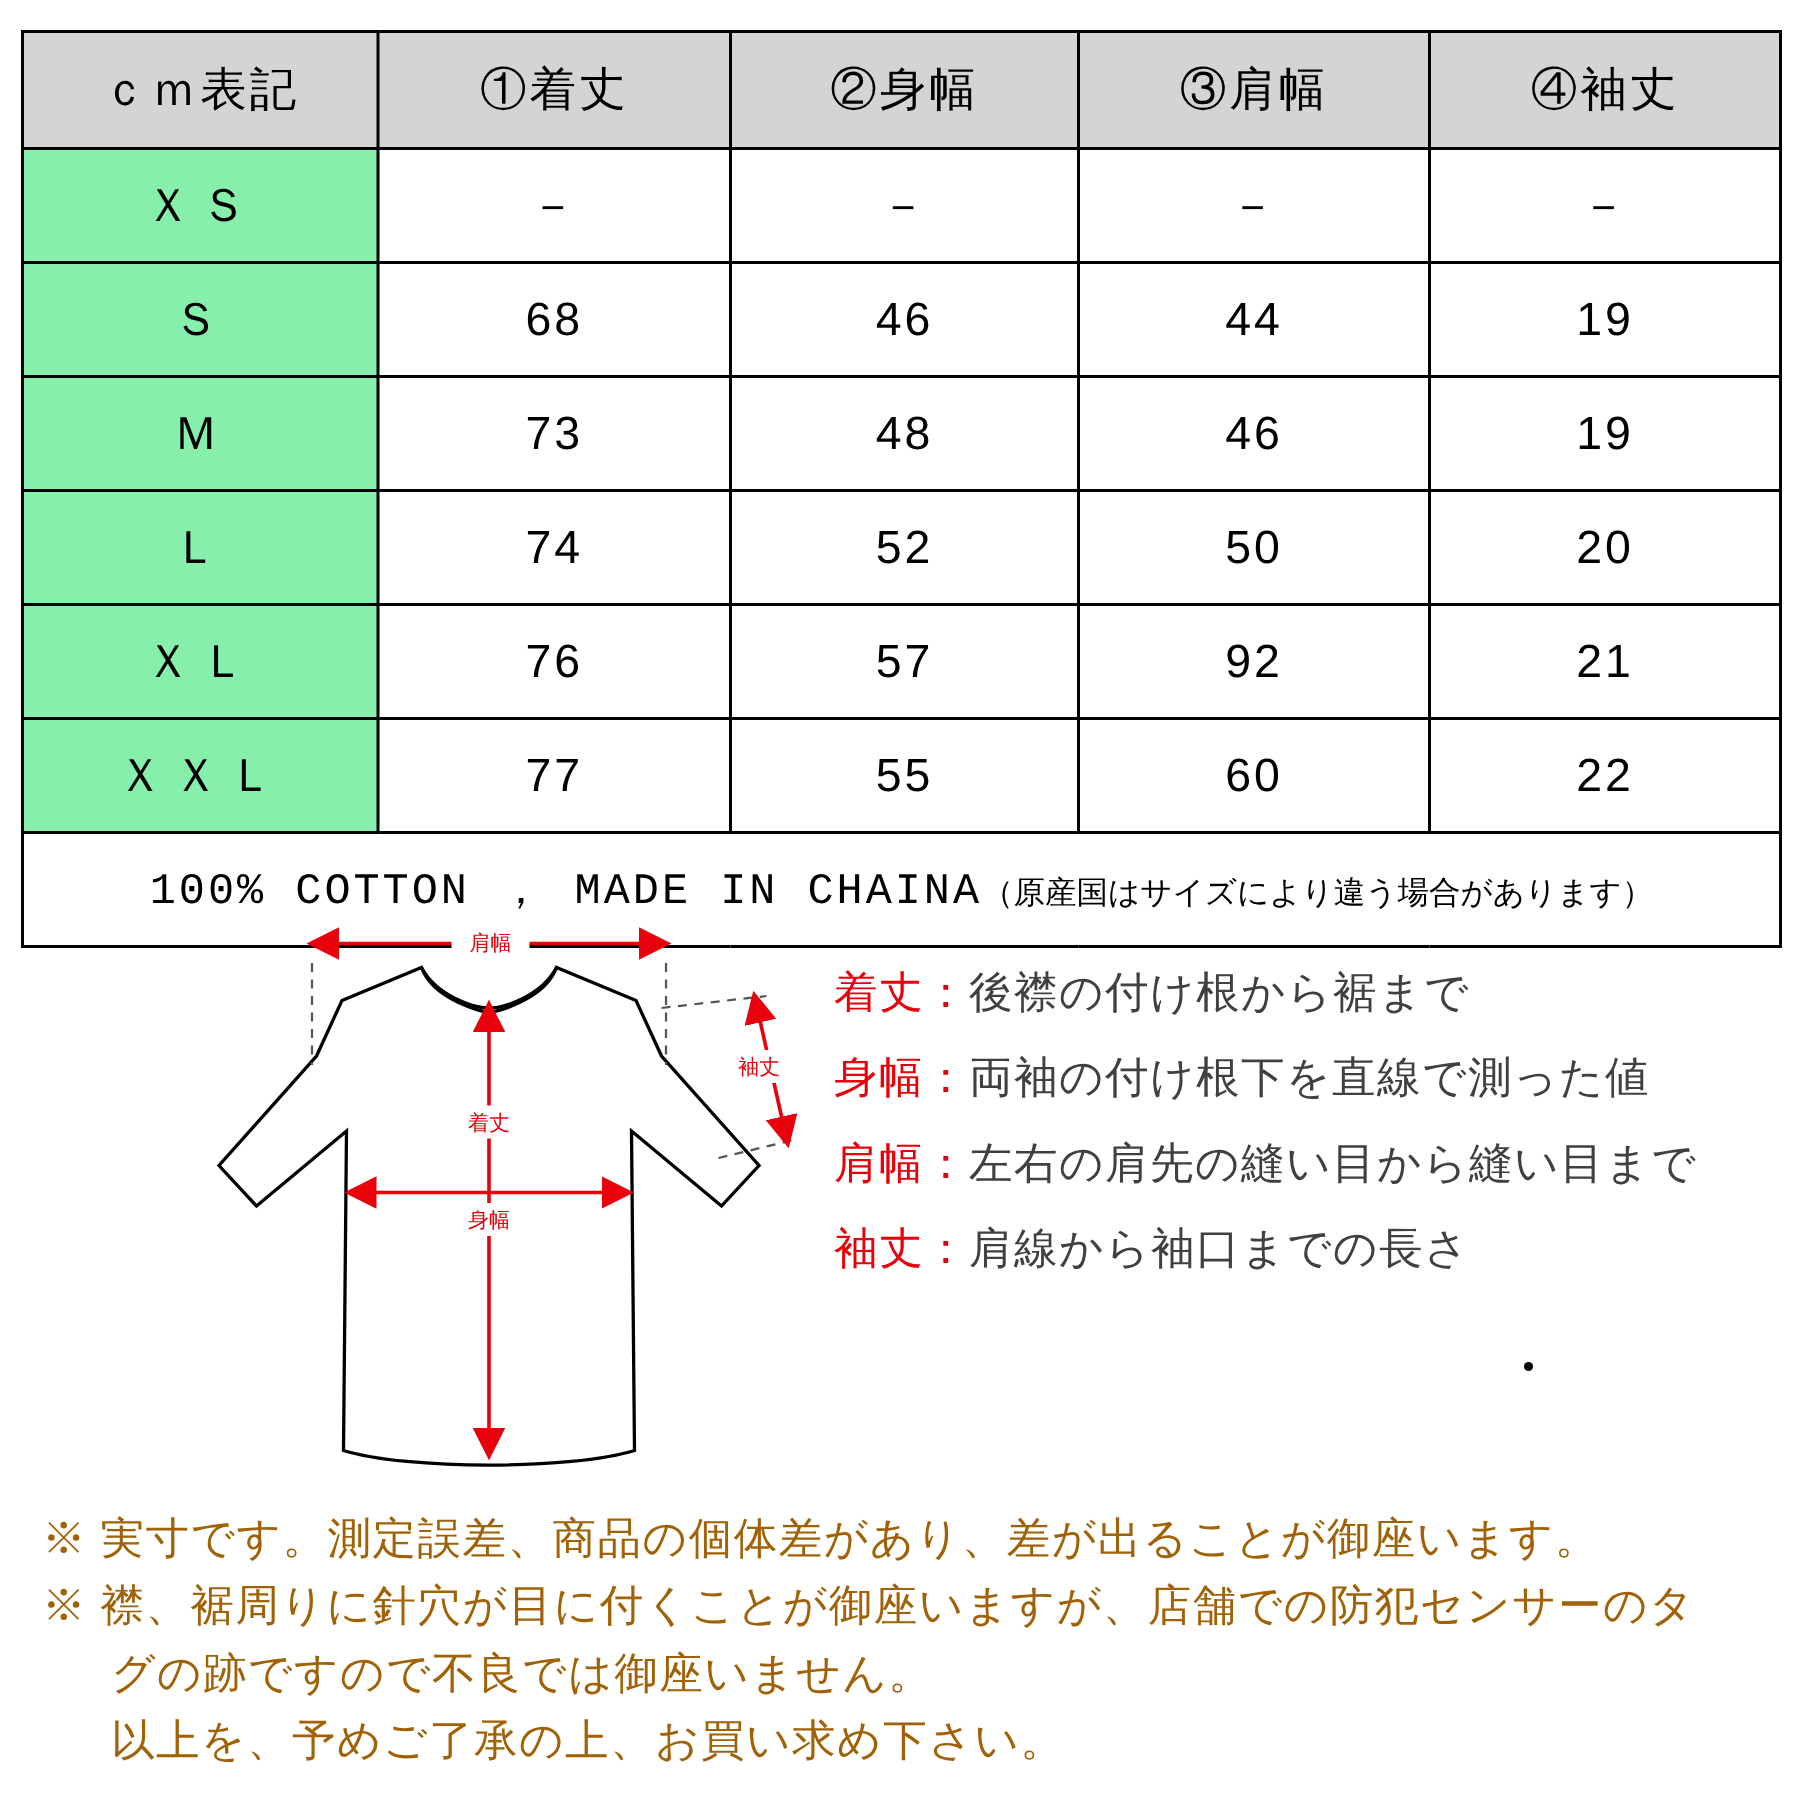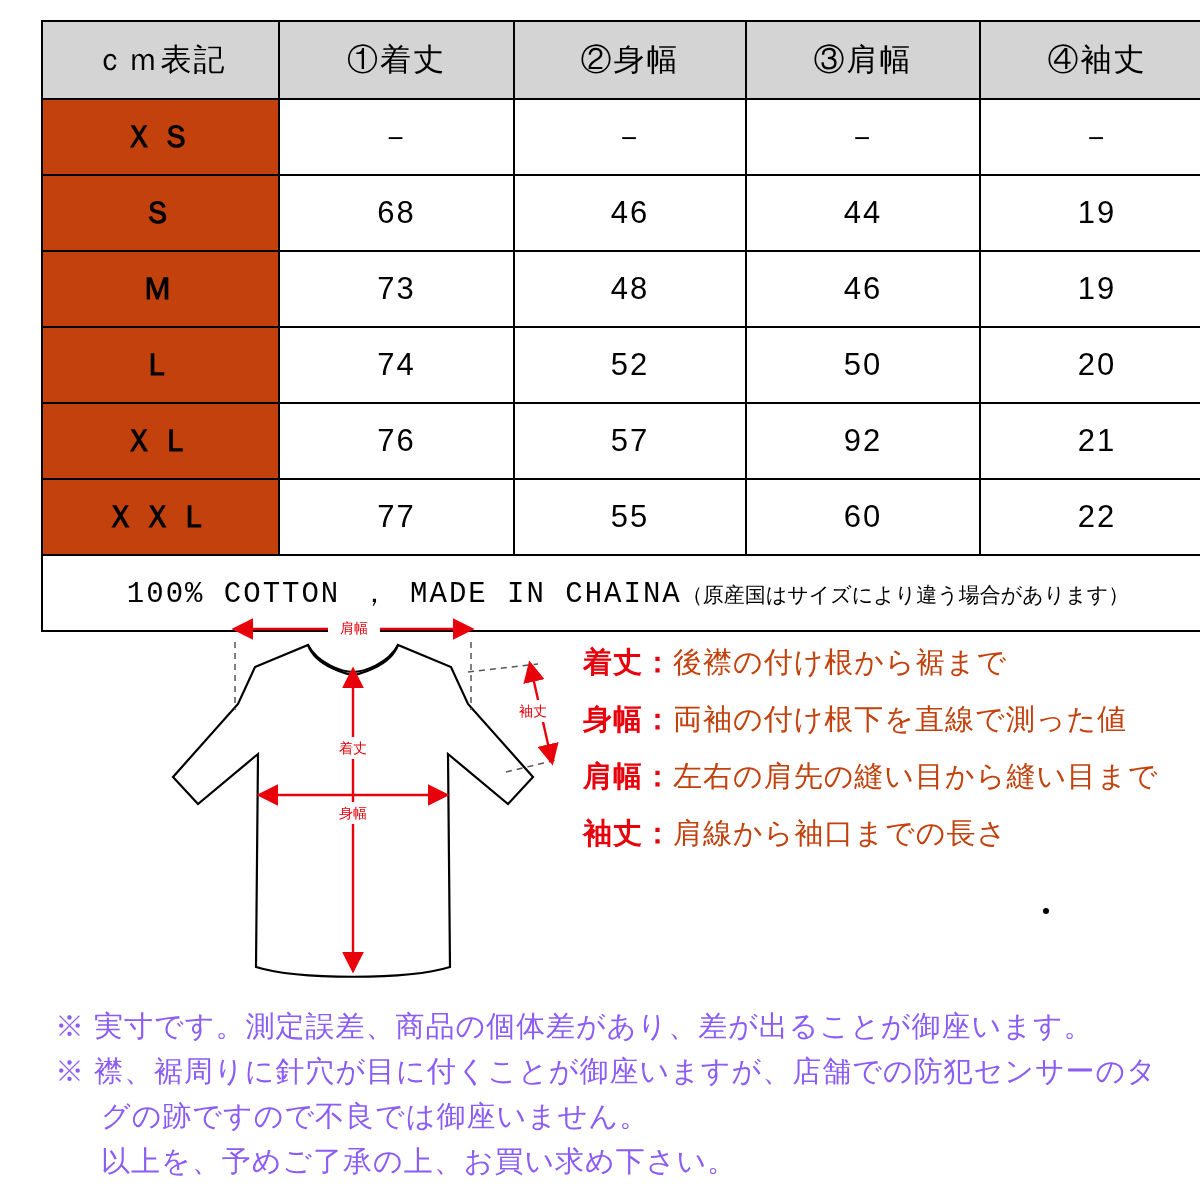--- a/index.html
+++ b/index.html
@@ -11,21 +11,20 @@
     height: 1200px;
     background: #ffffff;
     font-family: "Liberation Sans", sans-serif;
     color: #000000;
     overflow: hidden;
   }
   .page {
     position: relative;
     width: 1028px;
     height: 1200px;
-    margin-left: 27px;
   }
 
   
   .size-table-wrap {
     position: absolute;
     left: 14px;
     top: 20px;
     width: 1172px;
   }
   table.size-table {
@@ -46,23 +45,22 @@
     background: #d4d4d4;
     height: 74px;
     font-size: 31px;
   }
   table.size-table tbody td {
     height: 72px;
     background: #ffffff;
     font-size: 31px;
   }
   table.size-table tbody td.rowhead {
-    background: #c2410c;
+    background: #86efac;
     letter-spacing: 6px;
-    font-weight: bold;
   }
   col.c0 { width: 237px; }
   col.c1 { width: 235px; }
   col.c2 { width: 232px; }
   col.c3 { width: 234px; }
   col.c4 { width: 234px; }
 
   .cotton-row td {
     height: 66px;
     background: #ffffff !important;
@@ -100,33 +98,33 @@
     width: 640px;
   }
   .legend-line {
     color: #e8000b;
     font-size: 29px;
     line-height: 57px;
     white-space: nowrap;
     letter-spacing: 1px;
   }
   .legend-line .term {
-    font-weight: bold;
+    font-weight: normal;
   }
   .legend-line .desc {
-    color: #c2410c;
+    color: #404040;
   }
 
   
   .notes {
     position: absolute;
     left: 28px;
     top: 1005px;
     width: 1150px;
-    color: #8b5cf6;
+    color: #a16207;
     font-size: 29px;
     line-height: 43px;
     letter-spacing: 1px;
   }
   .notes p {
     margin: 0 0 2px 0;
   }
   .notes .indent {
     padding-left: 46px;
   }

